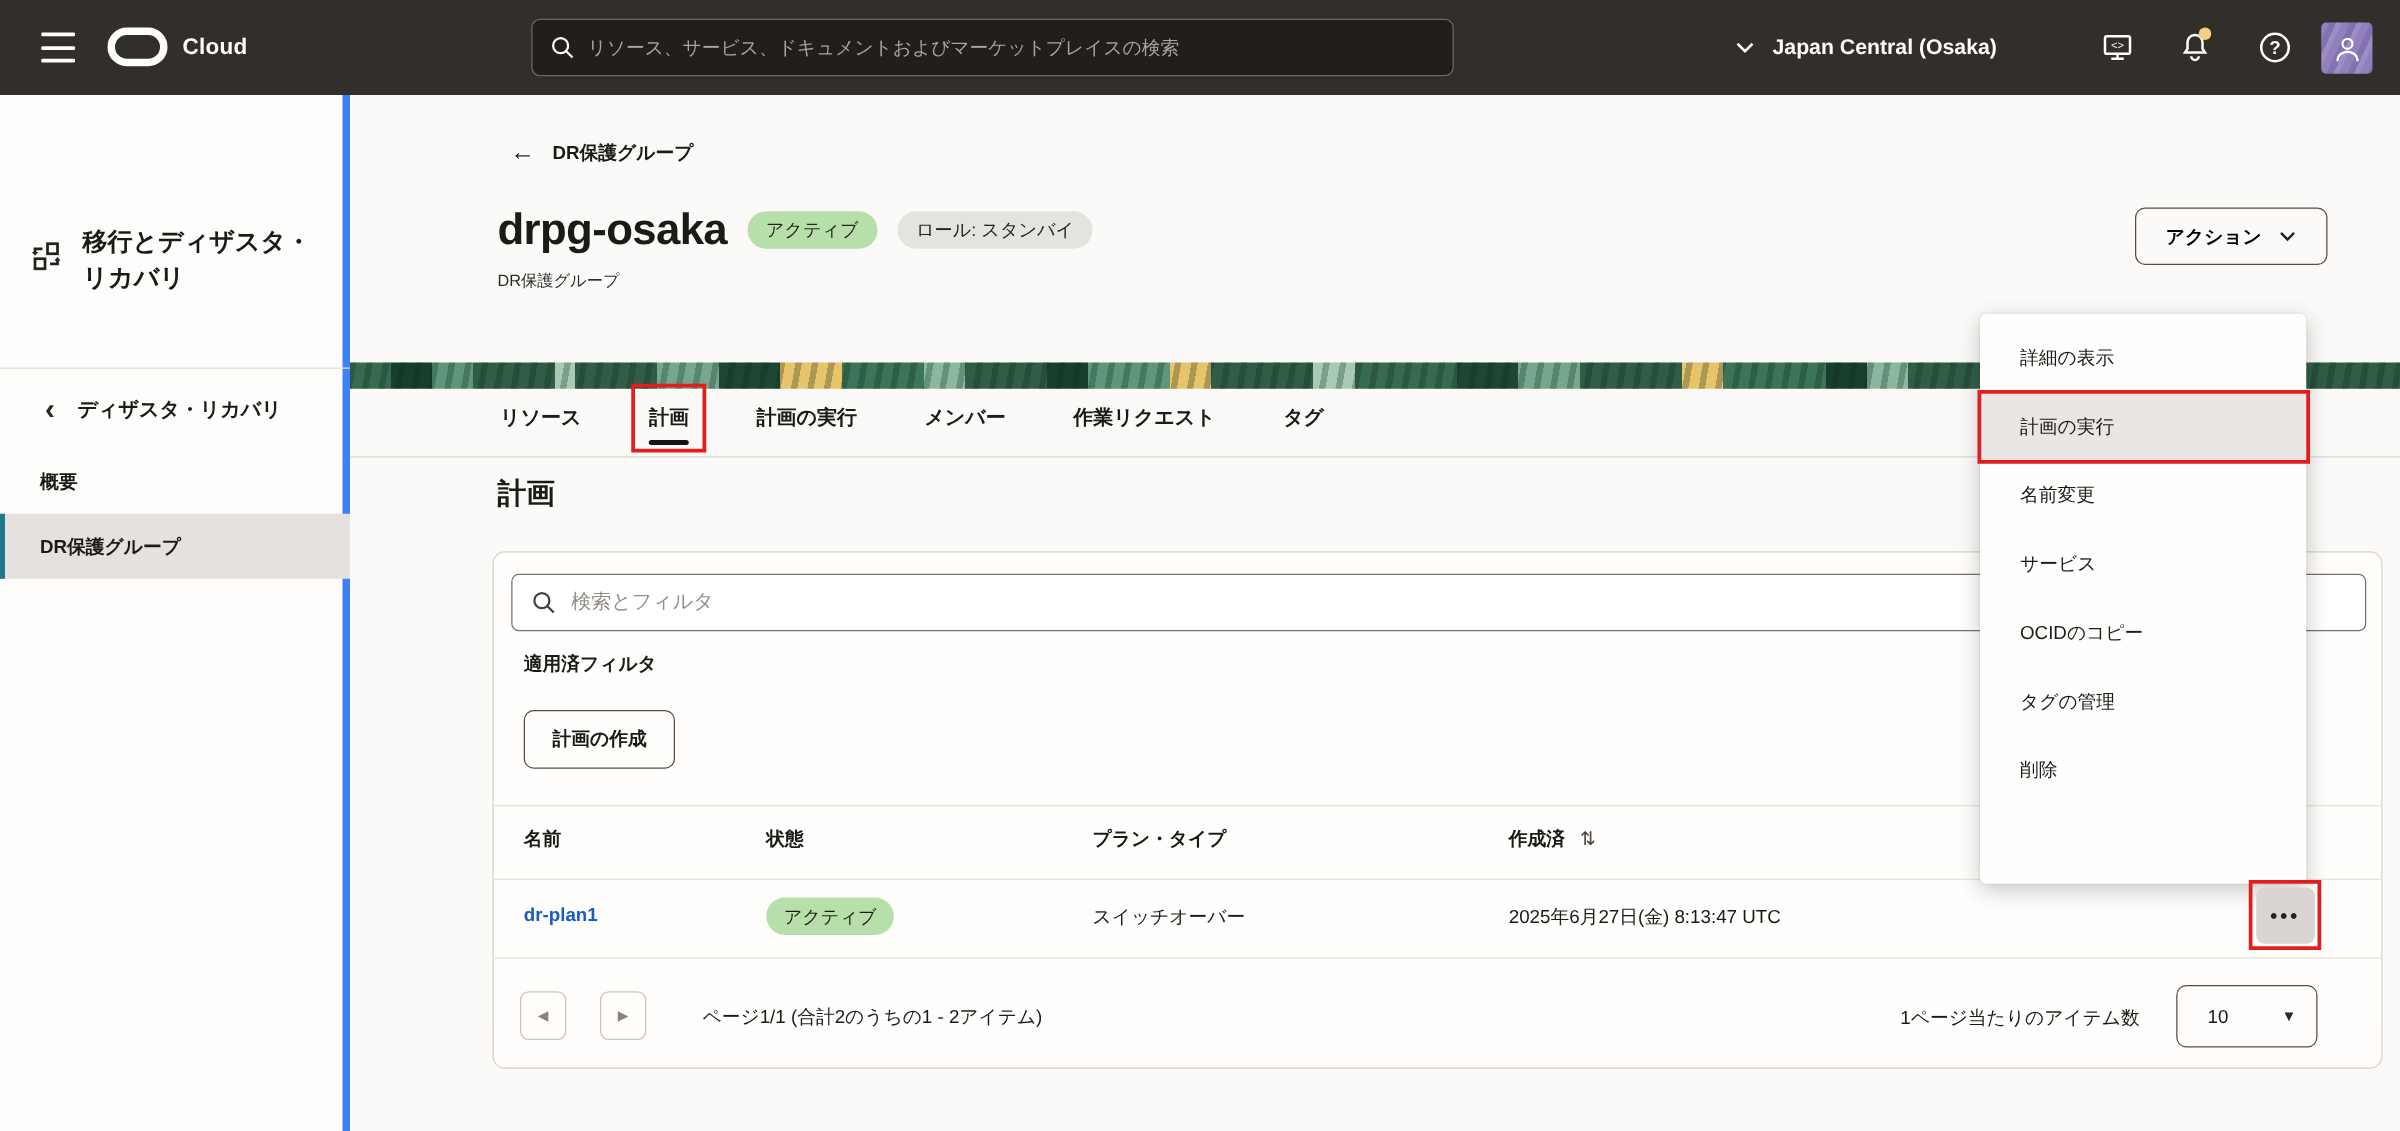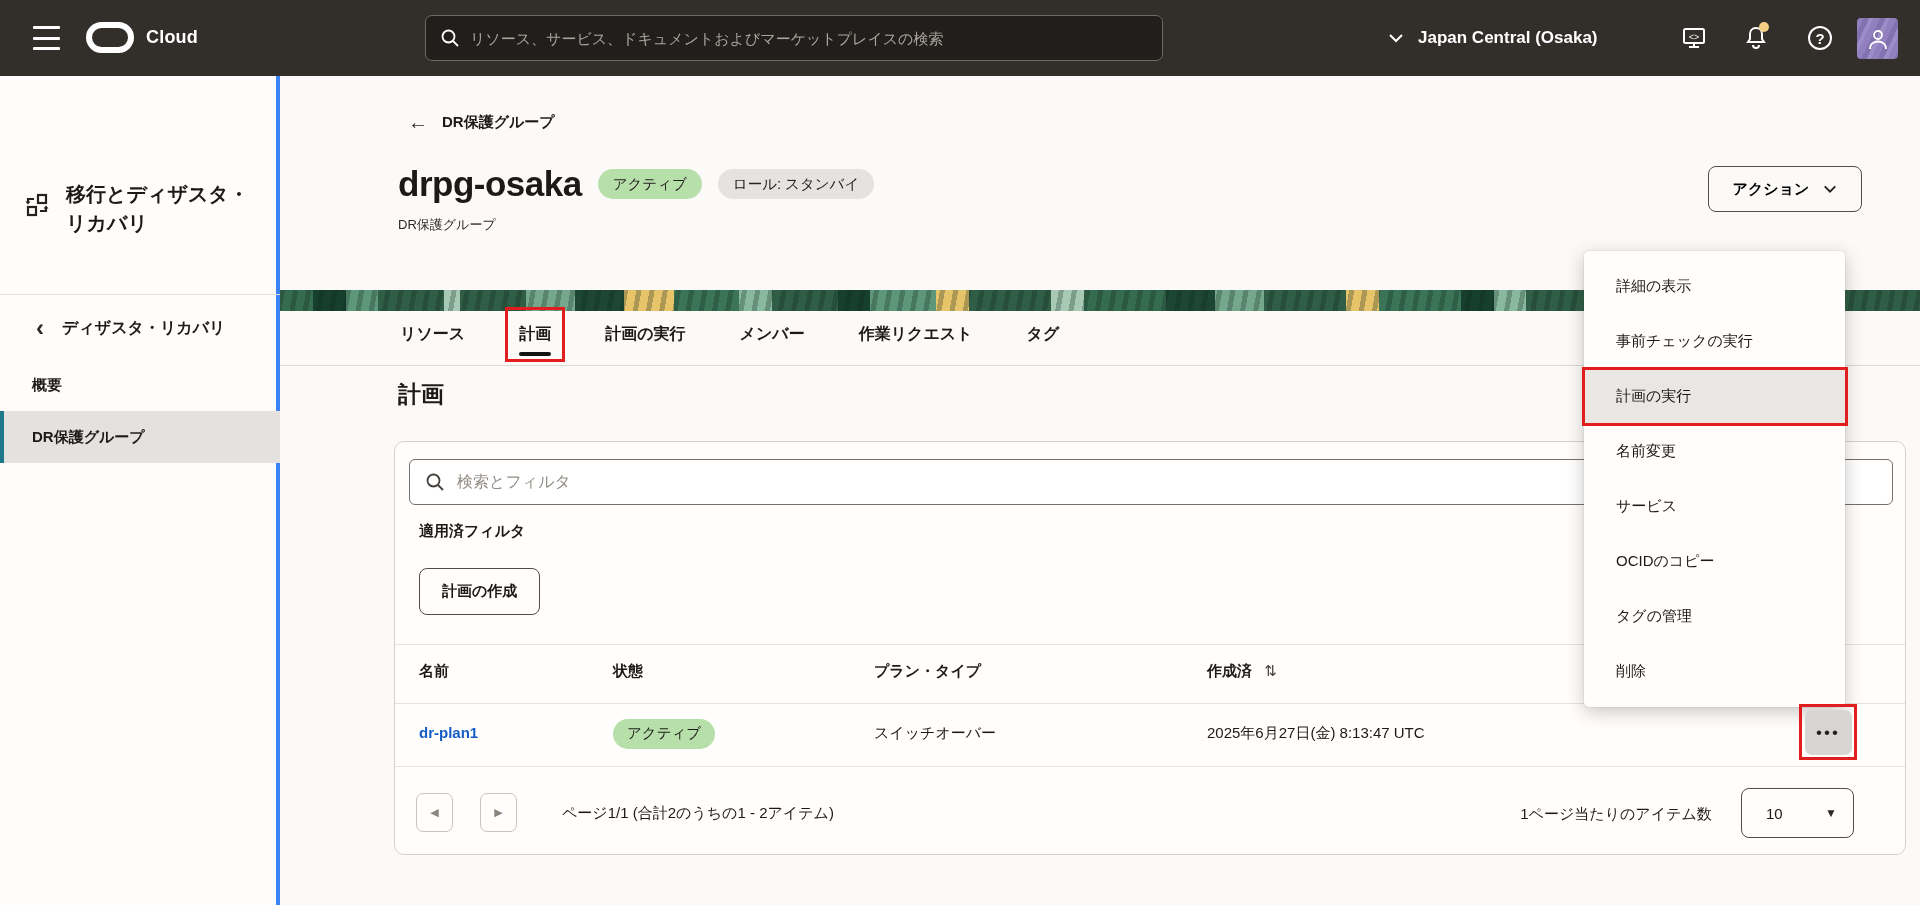--- a/index.html
+++ b/index.html
@@ -21,21 +21,21 @@
   .region { position:absolute; left:1388px; top:0; height:76px; display:flex; align-items:center; gap:14px; cursor:pointer; }
   .region .chev { width:16px; height:16px; }
   .region-label { color:#fff; font-size:17px; font-weight:700; }
   .tb-icon { position:absolute; top:24px; width:28px; height:28px; display:flex; align-items:center; justify-content:center; cursor:pointer; }
   .help-circle { width:24px; height:24px; border:2px solid #fff; border-radius:50%; color:#fff; font-size:15px; font-weight:700; display:flex; align-items:center; justify-content:center; }
   .bell-dot { position:absolute; right:1px; top:-2px; width:10px; height:10px; background:#f5cf84; border-radius:50%; }
   .avatar { position:absolute; left:1857px; top:18px; width:41px; height:41px; border-radius:4px; overflow:hidden; cursor:pointer;
             background:repeating-linear-gradient(115deg,#9180bd 0 6px,#8273b0 6px 11px,#9c8cc7 11px 15px); display:flex; align-items:center; justify-content:center; }
 
   
-  .sidebar { position:absolute; left:0; top:76px; width:280px; height:829px; background:#fefdfc; border-right:4px solid #3b82f6; z-index:5; }
+  .sidebar { position:absolute; left:0; top:76px; width:280px; height:829px; background:#fefdfc; border-right:6px solid #3b82f6; z-index:5; }
   .sb-title-row { position:absolute; left:24px; top:104px; display:flex; gap:16px; width:240px; }
   .sb-title-icon { flex:0 0 26px; margin-top:12px; }
   .sb-title { font-size:20px; font-weight:700; line-height:1.45; width:196px; }
   .sb-divider { position:absolute; left:0; top:218px; width:280px; border-top:1px solid #e2ded8; }
   .sb-back { position:absolute; left:36px; top:240px; display:flex; align-items:center; gap:18px; cursor:pointer; }
   .sb-back .chev { font-size:24px; font-weight:700; color:#2b2926; line-height:1; }
   .sb-back-label { font-size:16px; font-weight:700; }
   .sb-item { position:absolute; left:0; width:280px; height:42px; display:flex; align-items:center; padding-left:32px; font-size:15px; font-weight:600; cursor:pointer; }
   .sb-item.overview { top:288px; }
   .sb-item.selected { top:335px; height:52px; background:#e4e1de; border-left:4px solid #1f7889; padding-left:28px; }
@@ -284,23 +284,20 @@
     </section>
 
     <div class="anno dots-anno">
       <button class="dots-btn">•••</button>
     </div>
 
     <div class="menu">
       <div class="menu-item">
           <span>詳細の表示</span>
         </div>
-      <div class="menu-item">
-          <span>事前チェックの実行</span>
-        </div>
       <div class="menu-item highlight">
         <span>計画の実行</span>
         <span class="anno"></span>
       </div>
       <div class="menu-item">
           <span>名前変更</span>
         </div>
       <div class="menu-item">
           <span>サービス</span>
         </div>

